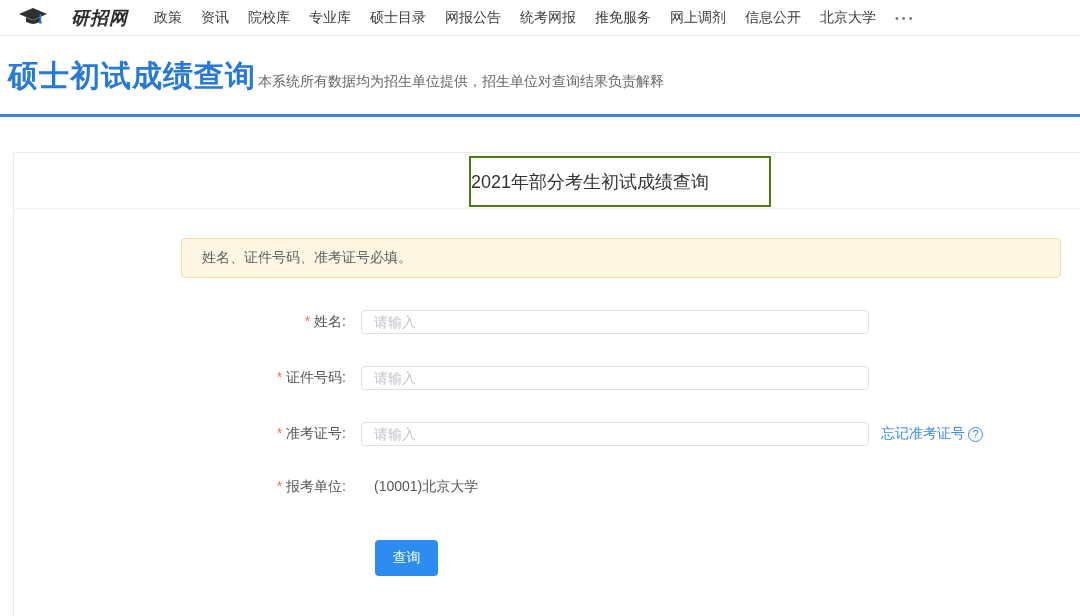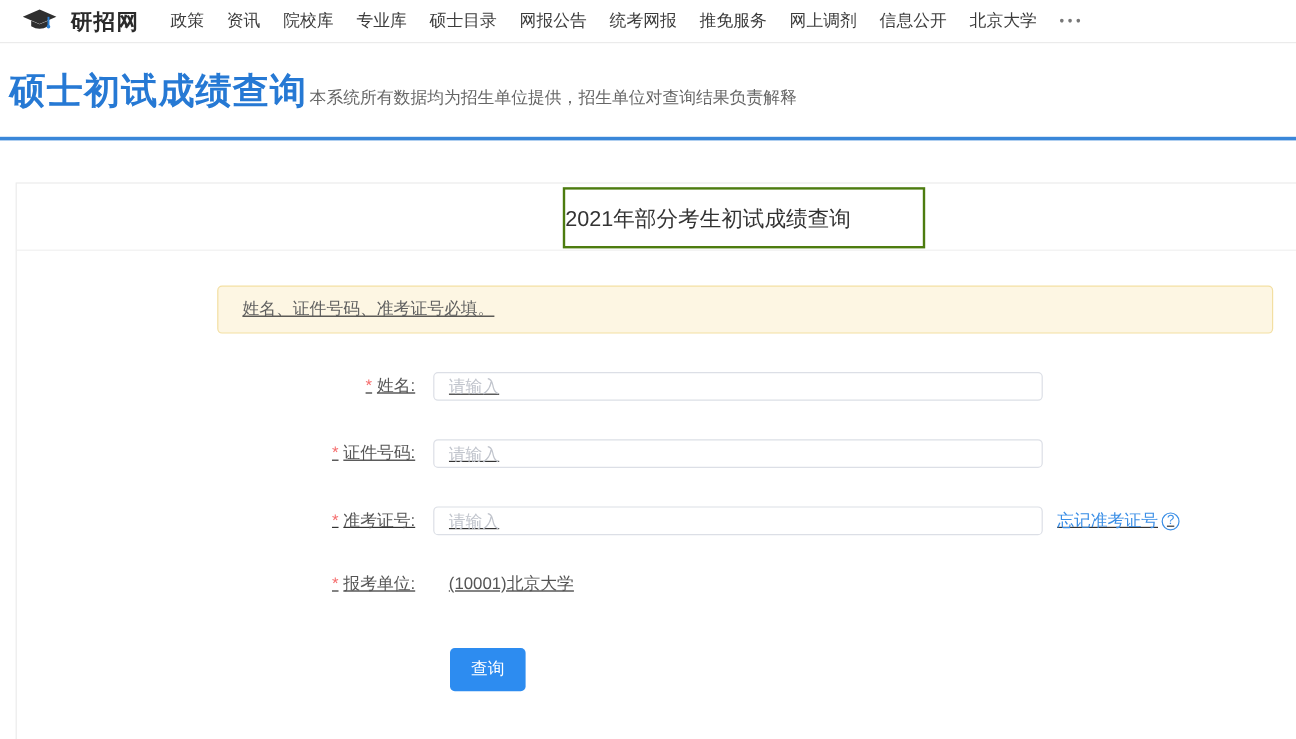--- a/index.html
+++ b/index.html
@@ -6,41 +6,41 @@
   html,body { margin:0; padding:0; }
   body {
     width:1080px; height:616px; overflow:hidden; position:relative;
     background:#ffffff; font-family:"Liberation Sans","DejaVu Sans",sans-serif;
     color:#333;
   }
 
   
   .topnav { display:flex; align-items:center; height:36px; padding:0 18px;
             border-bottom:1px solid #ebebeb; background:#fff; }
-  .logo { display:flex; align-items:center; gap:11px; margin-right:26px; cursor:pointer; }
+  .logo { display:flex; align-items:center; gap:23px; margin-right:26px; cursor:pointer;font-style:italic; }
   .logo-text { font-weight:bold; font-size:18px; color:#2b2b2b; letter-spacing:1px; }
   .nav-items { display:flex; align-items:center; gap:19px; }
   .nav-item { font-size:14px; color:#3c3c3c; text-decoration:none; cursor:pointer; white-space:nowrap; }
   .nav-more { color:#777; font-size:11px; letter-spacing:3px; cursor:pointer; }
 
   
   .page-head { display:flex; align-items:baseline; padding:20px 0 0 8px; }
   .page-title { margin:0; font-size:30px; color:#2679d4; font-weight:bold; letter-spacing:1px; }
   .page-subtitle { margin-left:2px; font-size:14px; color:#666; }
   .blue-rule { height:3px; background:#3a87d9; margin-top:17px; }
 
   
   .card { position:absolute; left:13px; right:-2px; top:152px; height:500px;
           border:1px solid #ececec; background:#fff; }
   .card-head { position:relative; height:56px; border-bottom:1px solid #f1f1f1; }
   .red-annotation { position:absolute; left:455px; top:3px; width:302px; height:51px;
           border:2px solid #4d7c0f; display:flex; align-items:center; }
   .card-title { font-size:18px; color:#333; font-weight:normal; margin:0; }
 
-  .card-body { padding-top:29px;text-decoration:underline; }
+  .card-body { padding-top:29px; }
   .alert { margin-left:167px; width:880px; height:40px; background:#fdf6e3;
            border:1px solid #f3dfa2; border-radius:4px; display:flex; align-items:center;
            padding-left:20px; font-size:14px; color:#5f5f5f; }
 
   .form-row { display:flex; align-items:center; margin-top:32px; }
   .form-label { width:332px; text-align:right; font-size:14px; color:#555; white-space:nowrap; }
   .req { color:#f56c6c; margin-right:4px; font-size:14px; }
   .text-input { margin-left:15px; width:508px; height:24px; border:1px solid #dcdfe6;
            border-radius:4px; padding:0 12px; font-size:14px; color:#333; outline:none; }
   .text-input::placeholder { color:#c0c4cc; }

